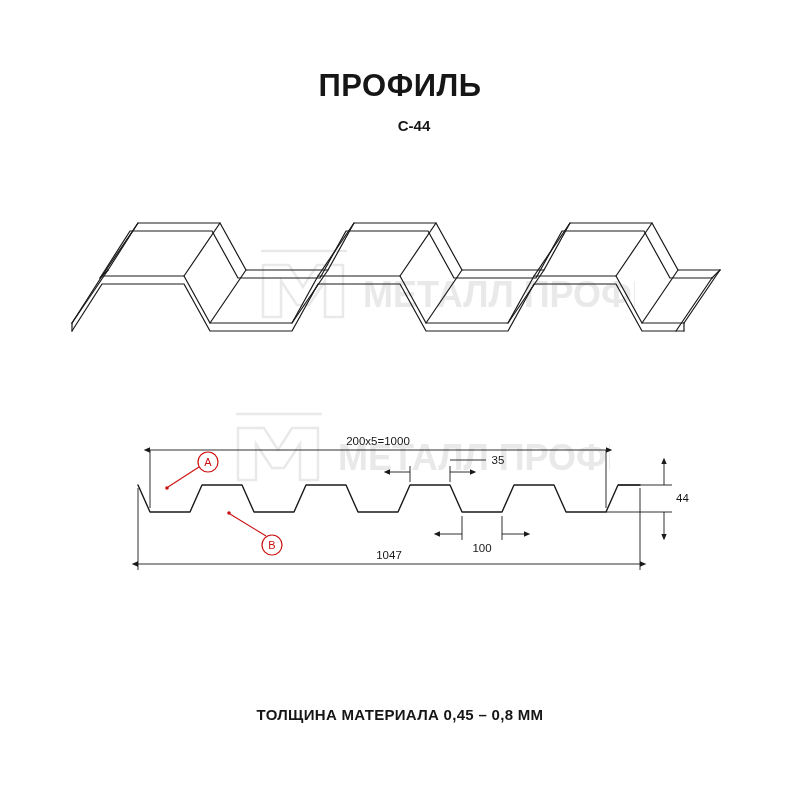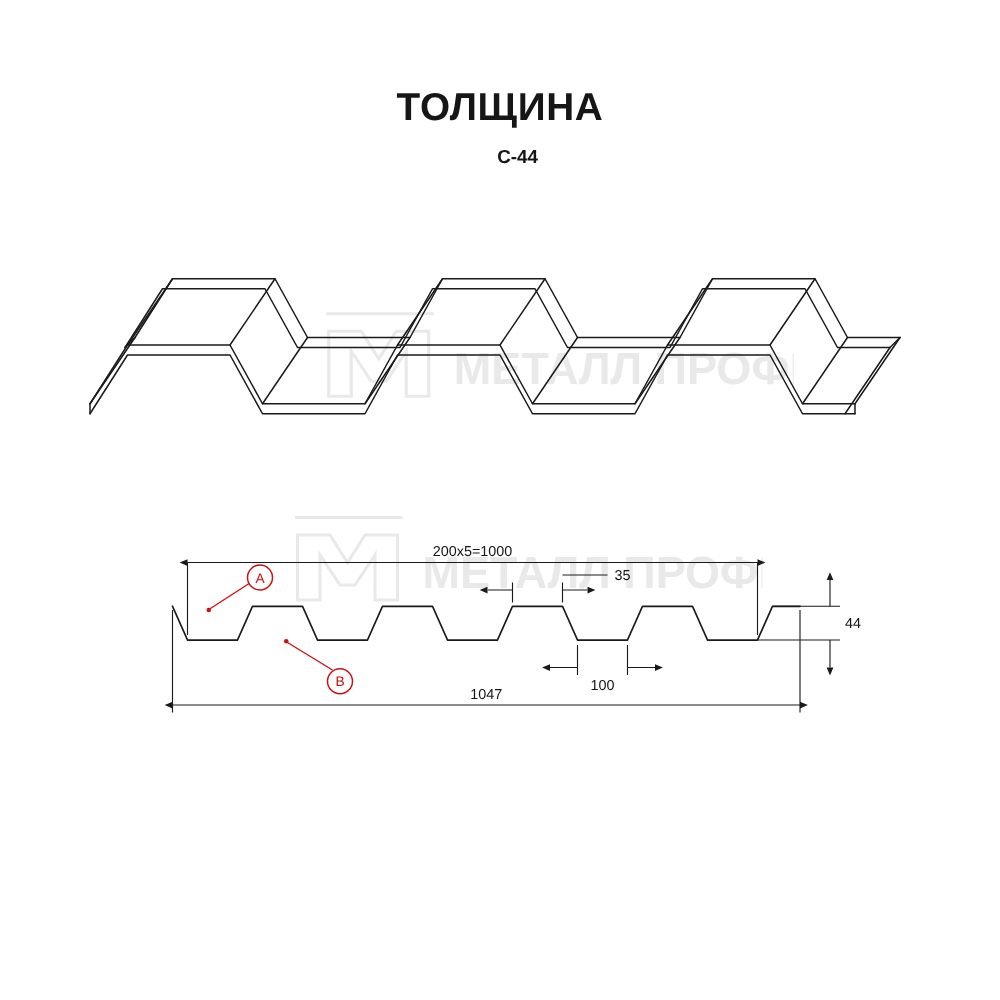--- a/index.html
+++ b/index.html
@@ -84,21 +84,21 @@
     font-family: "Liberation Sans", sans-serif;
     font-size: 11px;
     fill: #cc1111;
   }
 </style>
 </head>
 <body>
 
 <div class="page">
 
-  <div class="title">ТОЛЩИНА</div>
+  <div class="title">ПРОФИЛЬ</div>
   <div class="subtitle">С-44</div>
 
   <div class="watermark wm1">
     <svg width="380" height="110" viewBox="0 0 380 110" xmlns="http://www.w3.org/2000/svg">
       <g fill="none" stroke="#e9e9e9" stroke-width="2.5">
         <path d="M8 82 L8 30 L34 30 L48 52 L62 30 L88 30 L88 82 L70 82 L70 46 L54 70 L42 70 L26 46 L26 82 Z"></path>
         <path d="M6 16 L92 16"></path>
       </g>
       <text x="108" y="72" font-family="Liberation Sans, sans-serif" font-size="36" font-weight="bold" fill="#e9e9e9">МЕТАЛЛ ПРОФИЛЬ</text>
     </svg>
@@ -234,14 +234,15 @@
       <g stroke="#1a1a1a" stroke-width="0.9" fill="none">
         <path d="M498 55 L552 55"></path>
         <path d="M486 82 L552 82"></path>
         <path d="M544 34 L544 55" marker-start="url(#arrL)"></path>
         <path d="M544 82 L544 104" marker-end="url(#arrR)"></path>
       </g>
       <text class="lbl" x="556" y="72" text-anchor="start">44</text>
     </svg>
   </div>
 
+  <div class="footer-note">ТОЛЩИНА МАТЕРИАЛА 0,45 – 0,8 ММ</div>
 
 </div>
 
 </body></html>

